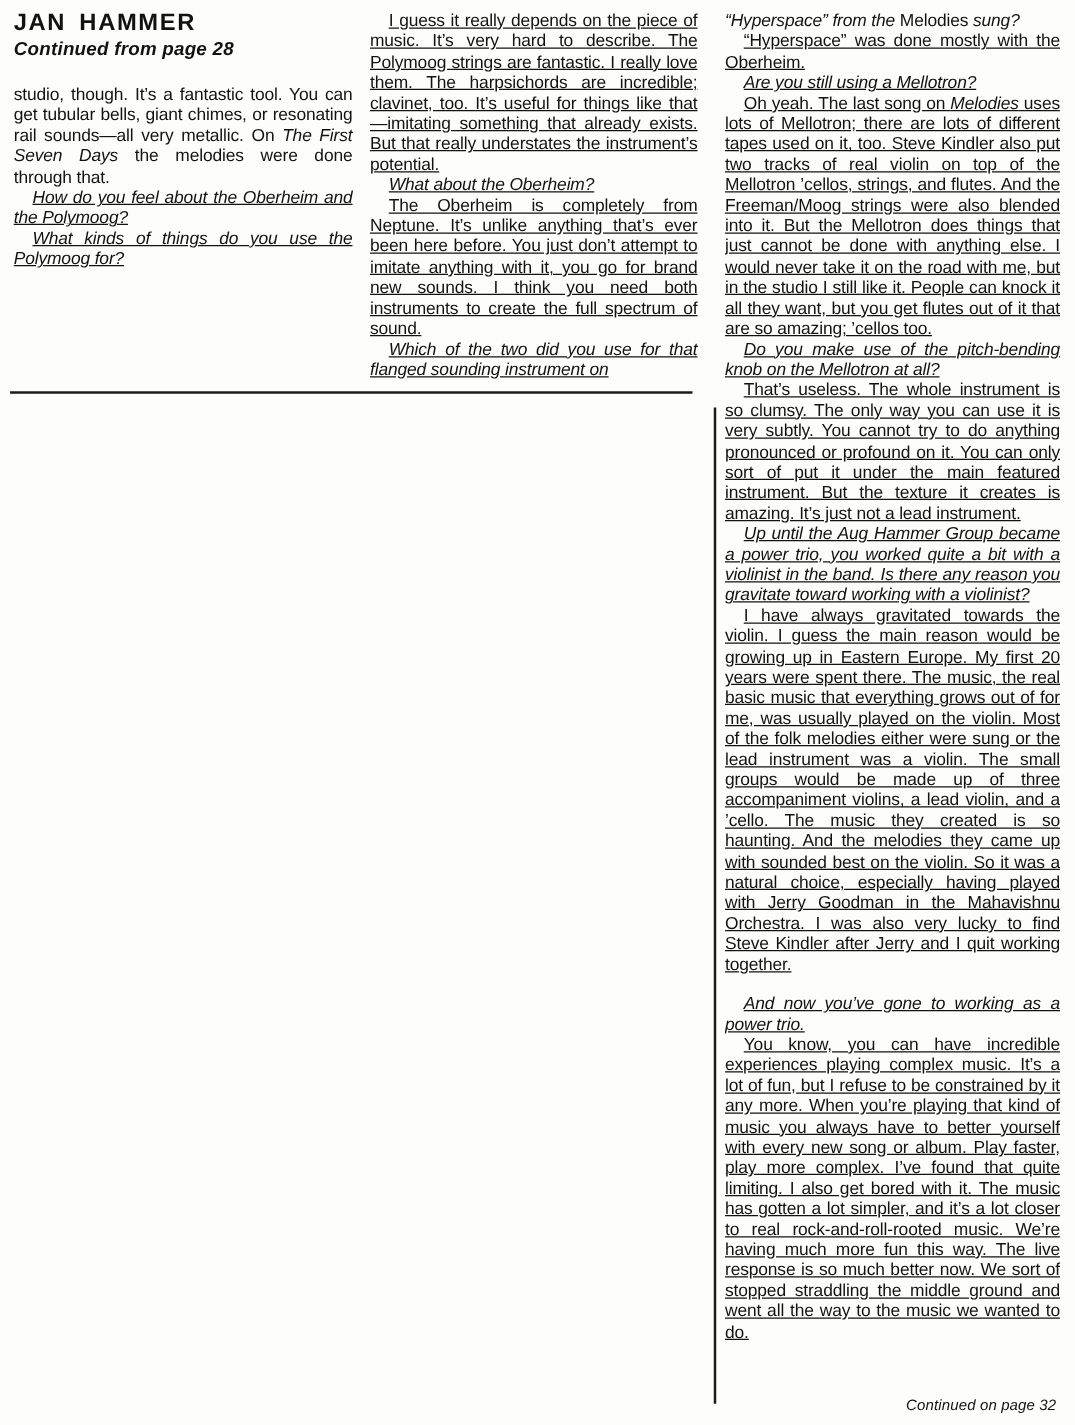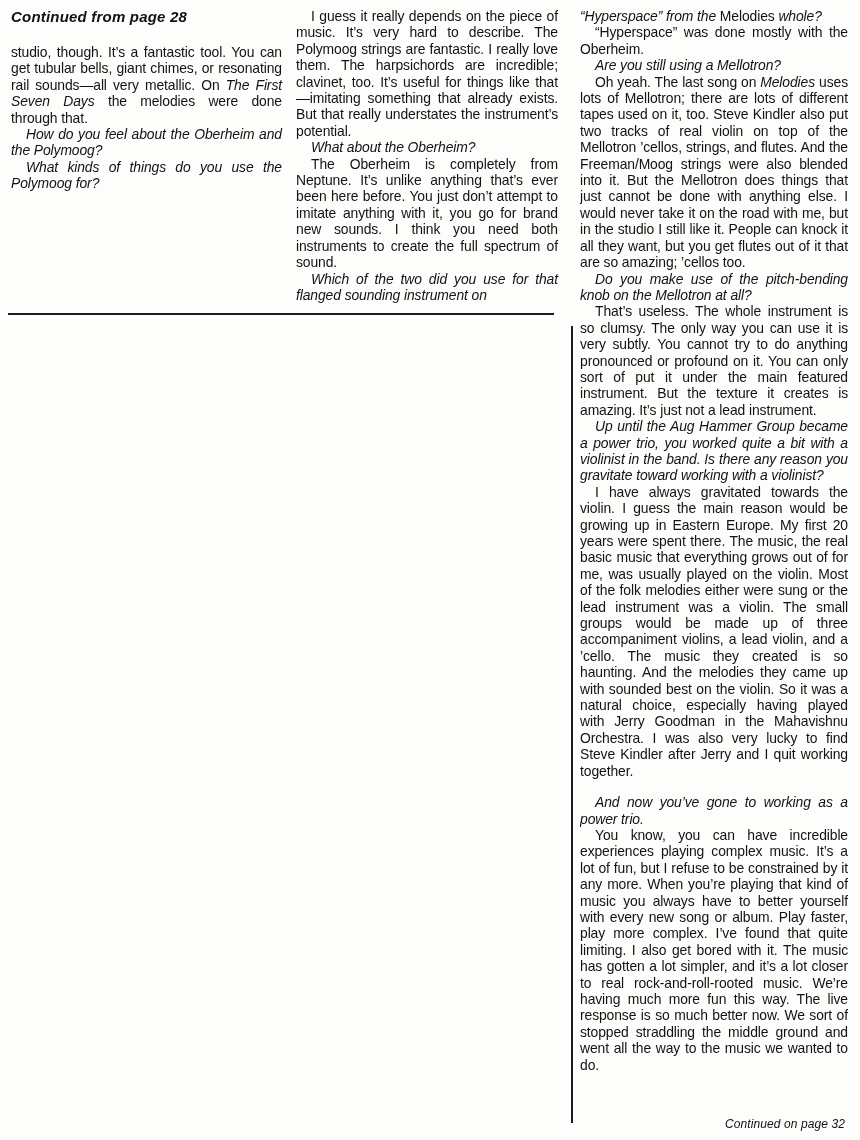--- a/index.html
+++ b/index.html
@@ -33,21 +33,21 @@
     margin-bottom: 19px;
   }
 
   .para {
     margin: 0;
     text-align: justify;
     font-size: 13.9px;
     line-height: 16.4px;
     letter-spacing: -0.1px;
   }
-  .para.question, .para.answer { text-indent: 15px; }
+  .para.question, .para.answer { text-indent: 15px; text-decoration: underline; }
   .para.plain { text-indent: 0; }
   .para.gap { margin-top: 15px; }
   .it { font-style: italic; }
 
   .rule-h {
     position: absolute;
     left: 8px; top: 313px;
     width: 546px; height: 2px;
     background: #1c1c1c;
   }
@@ -66,20 +66,21 @@
     letter-spacing: 0.1px;
   }
 </style>
 </head>
 <body>
 
 <div class="page">
 
   <div class="col col1">
     <header>
+      <h1 class="article-title">JAN HAMMER</h1>
       <div class="continued-from">Continued from page 28</div>
     </header>
     <div class="paras">
         <p class="para plain"><span>studio, though. It’s a fantastic tool. You can get tubular bells, giant chimes, or resonating rail sounds—all very metallic. On </span><span class="it">The First Seven Days</span><span> the melodies were done through that.</span></p>
         <p class="para question"><span class="it">How do you feel about the Oberheim and the Polymoog?</span></p>
         <p class="para question"><span class="it">What kinds of things do you use the Polymoog for?</span></p>
       </div>
   </div>
 
   <div class="col col2">
@@ -89,21 +90,21 @@
         <p class="para answer"><span>The Oberheim is completely from Neptune. It’s unlike anything that’s ever been here before. You just don’t attempt to imitate anything with it, you go for brand new sounds. I think you need both instruments to create the full spectrum of sound.</span></p>
         <p class="para question"><span class="it">Which of the two did you use for that flanged sounding instrument on</span></p>
       </div>
   </div>
 
   <div class="rule-h"></div>
   <div class="rule-v"></div>
 
   <div class="col col3">
     <div class="paras">
-        <p class="para plain"><span class="it">“Hyperspace” from the </span><span>Melodies</span><span class="it"> whole?</span></p>
+        <p class="para plain"><span class="it">“Hyperspace” from the </span><span>Melodies</span><span class="it"> sung?</span></p>
         <p class="para answer"><span>“Hyperspace” was done mostly with the Oberheim.</span></p>
         <p class="para question"><span class="it">Are you still using a Mellotron?</span></p>
         <p class="para answer"><span>Oh yeah. The last song on </span><span class="it">Melodies</span><span> uses lots of Mellotron; there are lots of different tapes used on it, too. Steve Kindler also put two tracks of real violin on top of the Mellotron ’cellos, strings, and flutes. And the Freeman/Moog strings were also blended into it. But the Mellotron does things that just cannot be done with anything else. I would never take it on the road with me, but in the studio I still like it. People can knock it all they want, but you get flutes out of it that are so amazing; ’cellos too.</span></p>
         <p class="para question"><span class="it">Do you make use of the pitch-bending knob on the Mellotron at all?</span></p>
         <p class="para answer"><span>That’s useless. The whole instrument is so clumsy. The only way you can use it is very subtly. You cannot try to do anything pronounced or profound on it. You can only sort of put it under the main featured instrument. But the texture it creates is amazing. It’s just not a lead instrument.</span></p>
         <p class="para question"><span class="it">Up until the Aug Hammer Group became a power trio, you worked quite a bit with a violinist in the band. Is there any reason you gravitate toward working with a violinist?</span></p>
         <p class="para answer"><span>I have always gravitated towards the violin. I guess the main reason would be growing up in Eastern Europe. My first 20 years were spent there. The music, the real basic music that everything grows out of for me, was usually played on the violin. Most of the folk melodies either were sung or the lead instrument was a violin. The small groups would be made up of three accompaniment violins, a lead violin, and a ’cello. The music they created is so haunting. And the melodies they came up with sounded best on the violin. So it was a natural choice, especially having played with Jerry Goodman in the Mahavishnu Orchestra. I was also very lucky to find Steve Kindler after Jerry and I quit working together.</span></p>
         <p class="para question gap"><span class="it">And now you’ve gone to working as a power trio.</span></p>
         <p class="para answer"><span>You know, you can have incredible experiences playing complex music. It’s a lot of fun, but I refuse to be constrained by it any more. When you’re playing that kind of music you always have to better yourself with every new song or album. Play faster, play more complex. I’ve found that quite limiting. I also get bored with it. The music has gotten a lot simpler, and it’s a lot closer to real rock-and-roll-rooted music. We’re having much more fun this way. The live response is so much better now. We sort of stopped straddling the middle ground and went all the way to the music we wanted to do.</span></p>
       </div>

